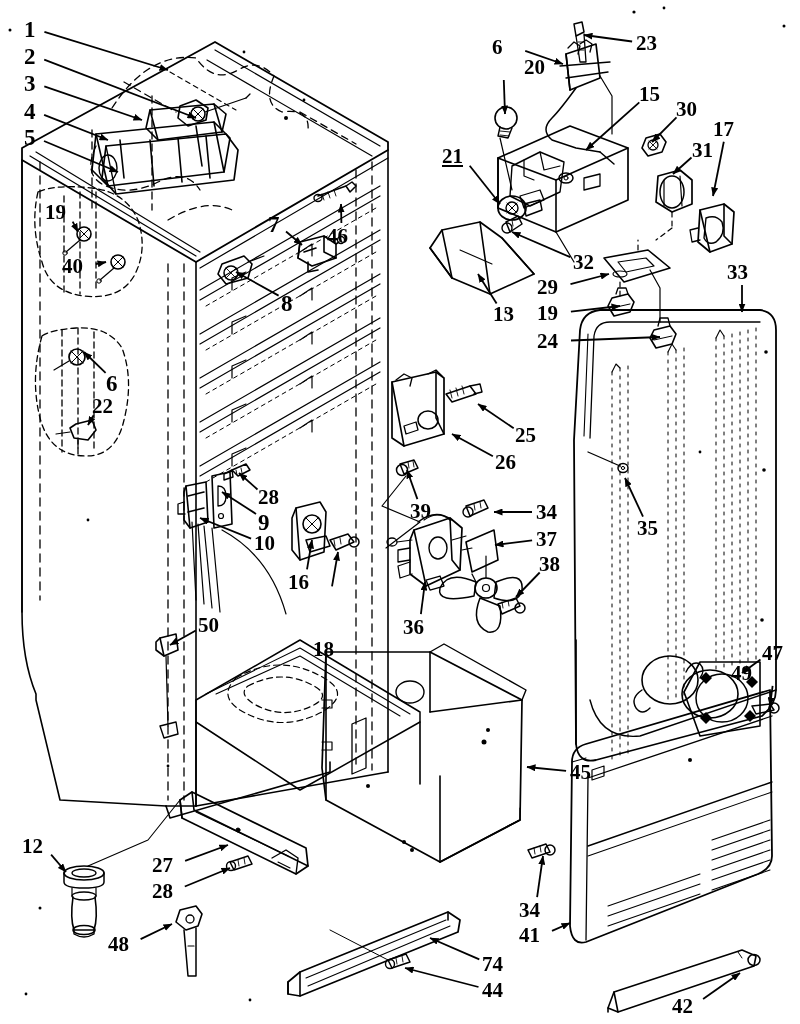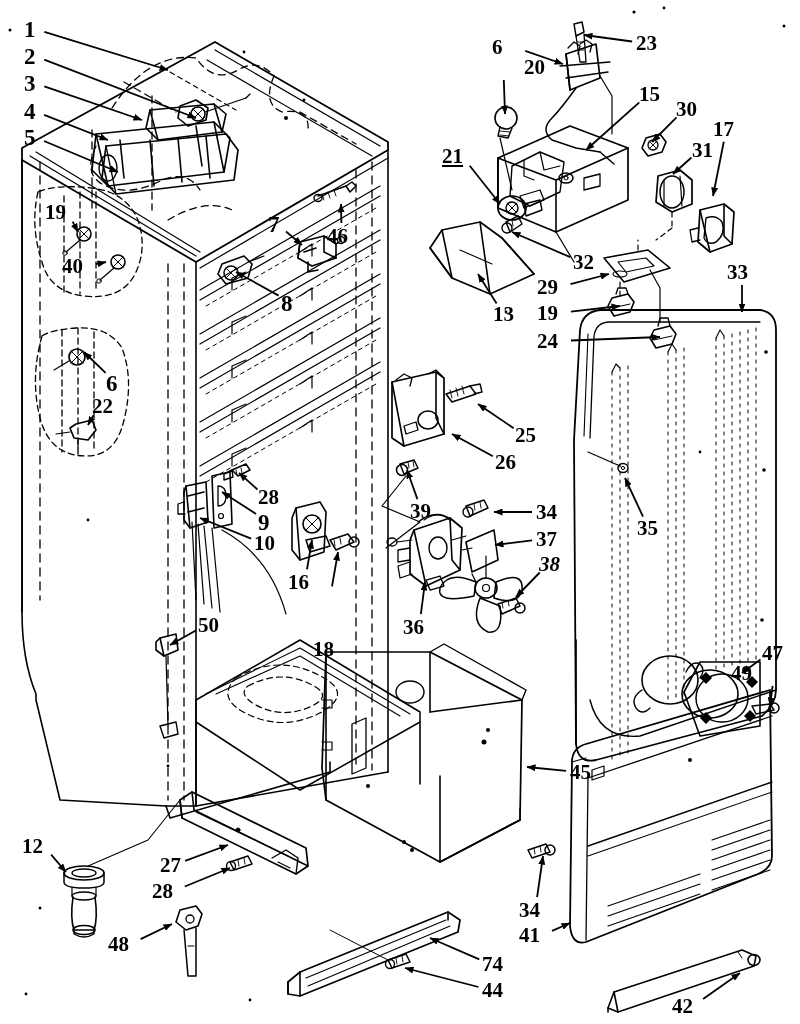--- a/index.html
+++ b/index.html
@@ -693,34 +693,34 @@
       <div class="callout sm" style="left: 713px; top: 119px;">17</div>
       <div class="callout sm" style="left: 313px; top: 615px; margin-top: 24px;">18</div>
       <div class="callout sm" style="left: 537px; top: 303px;">19</div>
       <div class="callout sm" style="left: 488px; top: 57px; margin-left: 36px;">20</div>
       <div class="callout sm" style="left: 442px; top: 146px; text-decoration: underline;">21</div>
       <div class="callout sm" style="left: 92px; top: 396px;">22</div>
       <div class="callout sm" style="left: 636px; top: 33px;">23</div>
       <div class="callout sm" style="left: 537px; top: 331px;">24</div>
       <div class="callout sm" style="left: 515px; top: 425px;">25</div>
       <div class="callout sm" style="left: 495px; top: 452px;">26</div>
-      <div class="callout sm" style="left: 152px; top: 855px; margin-left: 8px;">27</div>
+      <div class="callout sm" style="left: 152px; top: 855px;">27</div>
       <div class="callout sm" style="left: 152px; top: 881px;">28</div>
       <div class="callout sm" style="left: 258px; top: 487px;">28</div>
       <div class="callout sm" style="left: 537px; top: 277px;">29</div>
       <div class="callout sm" style="left: 676px; top: 99px;">30</div>
       <div class="callout sm" style="left: 692px; top: 140px;">31</div>
       <div class="callout sm" style="left: 573px; top: 252px;">32</div>
       <div class="callout sm" style="left: 727px; top: 262px;">33</div>
       <div class="callout sm" style="left: 536px; top: 502px;">34</div>
       <div class="callout sm" style="left: 519px; top: 900px;">34</div>
       <div class="callout sm" style="left: 637px; top: 518px;">35</div>
       <div class="callout sm" style="left: 403px; top: 617px;">36</div>
       <div class="callout sm" style="left: 536px; top: 529px;">37</div>
-      <div class="callout sm" style="left: 539px; top: 554px; font-style: italic;">38</div>
+      <div class="callout sm" style="left: 539px; top: 554px;">38</div>
       <div class="callout sm" style="left: 410px; top: 501px;">39</div>
       <div class="callout sm" style="left: 62px; top: 256px;">40</div>
       <div class="callout sm" style="left: 519px; top: 925px;">41</div>
       <div class="callout sm" style="left: 672px; top: 996px;">42</div>
       <div class="callout sm" style="left: 482px; top: 954px;">74</div>
       <div class="callout sm" style="left: 482px; top: 980px;">44</div>
       <div class="callout sm" style="left: 570px; top: 762px;">45</div>
       <div class="callout sm" style="left: 327px; top: 226px;">46</div>
       <div class="callout sm" style="left: 762px; top: 643px;">47</div>
       <div class="callout sm" style="left: 108px; top: 934px;">48</div>

